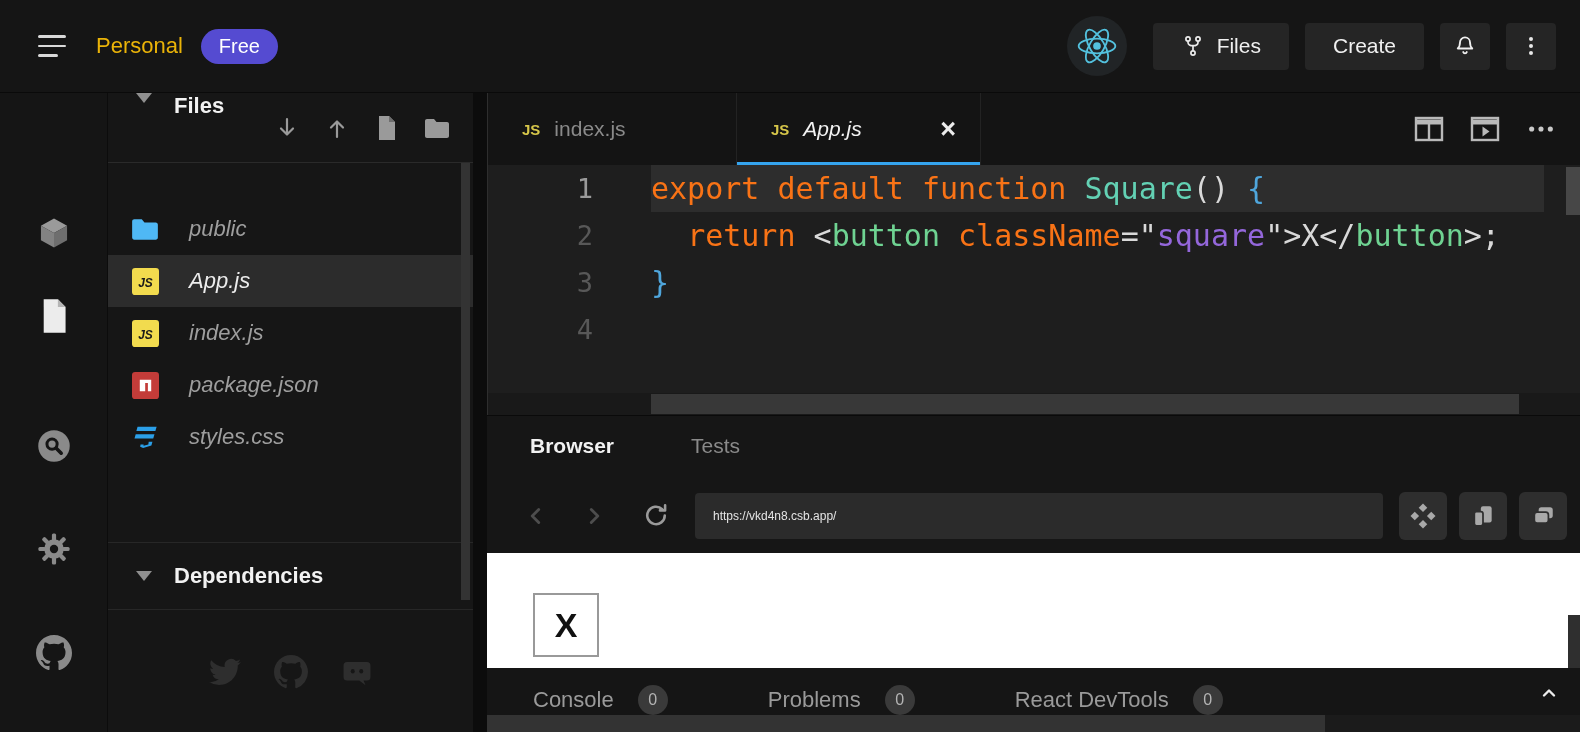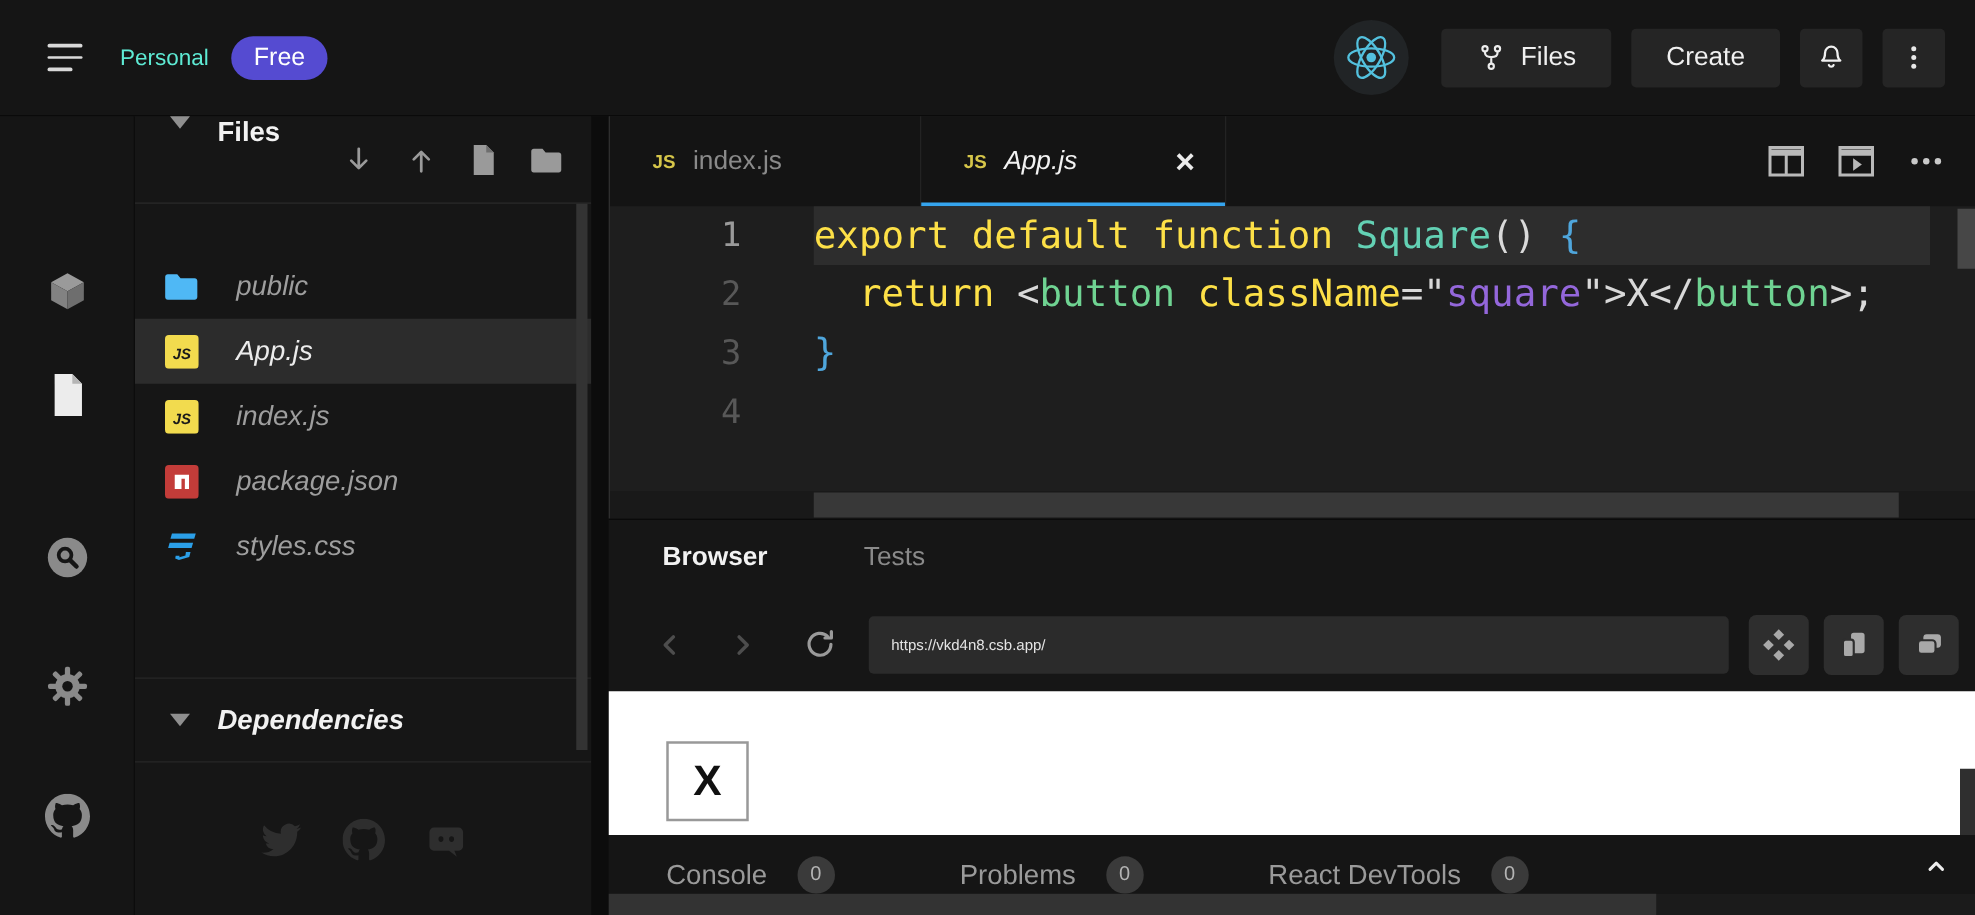--- a/index.html
+++ b/index.html
@@ -6,21 +6,21 @@
   html,body { background:#000; }
   .app{ position:relative; width:1580px; height:732px; background:#151515; overflow:hidden;
         font-family:"Liberation Sans",sans-serif; color:#fff; }
 
   
   .topbar{ position:absolute; left:0; top:0; width:1580px; height:93px; display:flex;
            align-items:center; padding:0 24px; background:#151515; border-bottom:1px solid #0a0a0a; }
   .hamburger{ width:30px; height:22px; display:flex; flex-direction:column; justify-content:space-between; cursor:pointer; margin-left:14px;}
   .hamburger span{ display:block; height:2.6px; background:#d9d9d9; border-radius:2px; }
   .hamburger span:nth-child(1){ width:28px; } .hamburger span:nth-child(2){ width:28px; } .hamburger span:nth-child(3){ width:20px; }
-  .workspace{ margin-left:28px; font-size:18px; color:#5eead4; }
+  .workspace{ margin-left:28px; font-size:22px; color:#eab308; }
   .plan-badge{ margin-left:18px; background:#554BD1; color:#fff; font-size:20px; padding:6px 18px; border-radius:20px; }
   .topbar-right{ margin-left:auto; display:flex; align-items:center; gap:16px; }
   .react-circle{ width:60px; height:60px; border-radius:50%; background:#212426; display:flex; align-items:center; justify-content:center; margin-right:10px; }
   .btn{ height:47px; border:none; border-radius:4px; font-family:inherit; font-size:21px; display:flex; align-items:center; justify-content:center; gap:12px; cursor:pointer; }
   .btn.dark{ background:#252525; color:#f0f0f0; padding:0 28px; }
   .btn.share{ background:#E4FB71; color:#121212; padding:0 24px; font-weight:500; }
   .btn.iconbtn{ width:50px; padding:0; background:#252525; }
 
   
   .rail{ position:absolute; left:0; top:93px; width:107px; bottom:0; background:#151515; }
@@ -31,21 +31,21 @@
   .files-header{ height:70px; display:flex; padding:0 22px 0 28px; border-bottom:1px solid #2a2a2a; }
   .tri-down{ width:0; height:0; border-left:8px solid transparent; border-right:8px solid transparent; border-top:10px solid #8f8f8f; margin-right:22px; }
   .panel-title{ font-size:22px; font-weight:600; color:#f2f2f2; }
   .header-icons{ margin-left:auto; display:flex; align-items:center; gap:22px; }
   .header-icons .hicon{ width:28px; height:28px; display:flex; align-items:center; justify-content:center; cursor:pointer; }
   .file-list{ padding-top:40px; }
   .file-row{ height:52px; display:flex; align-items:center; padding-left:22px; gap:29px; font-size:22px; color:#9e9e9e; cursor:pointer;font-style:italic; }
   .file-row.selected{ background:#2c2c2c; color:#ececec; }
   .file-icon{ width:30px; height:30px; display:flex; align-items:center; justify-content:center; }
   .files-scrollbar{ position:absolute; right:3px; top:70px; width:9px; height:437px; background:#333; }
-  .deps-header{ margin-top:79px; height:68px; display:flex; align-items:center; padding-left:28px; border-top:1px solid #272727; border-bottom:1px solid #272727;font-style:italic; }
+  .deps-header{ margin-top:79px; height:68px; display:flex; align-items:center; padding-left:28px; border-top:1px solid #272727; border-bottom:1px solid #272727; }
   .social-row{ display:flex; justify-content:center; gap:32px; margin-top:45px; }
   .social-row .sicon{ width:34px; height:34px; display:flex; align-items:center; justify-content:center; cursor:pointer; }
 
   .resizer{ position:absolute; left:473px; top:93px; width:14px; bottom:0; background:#0c0c0c; cursor:col-resize; }
 
   
   .editor{ position:absolute; left:487px; top:93px; width:1093px; height:322px; background:#1e1e1e; border-left:1px solid #2e2e2e; }
   .tabbar{ height:72px; background:#141414; display:flex; }
   .tab{ display:flex; align-items:center; gap:14px; padding:0 24px 0 34px; width:249px; border-right:1px solid #232323; font-size:21px; color:#8a8a8a; position:relative; cursor:pointer; }
   .tab .js-glyph{ font-size:15px; font-weight:700; color:#D6C64A; }
@@ -54,21 +54,21 @@
   .tab.active::after{ content:""; position:absolute; left:0; right:0; bottom:0; height:3px; background:#35A4EE; }
   .tab-close{ margin-left:auto; font-size:27px; font-weight:700; color:#ececec; line-height:1; cursor:pointer; }
   .tab-actions{ margin-left:auto; display:flex; align-items:center; gap:26px; padding-right:24px; }
   .tab-actions .ticon{ width:30px; height:30px; display:flex; align-items:center; justify-content:center; cursor:pointer; }
   .code{ position:absolute; left:0; top:72px; width:100%; height:228px; font-family:"DejaVu Sans Mono",monospace; font-size:30px; line-height:47px; }
   .code-line{ display:flex; height:47px; padding-right:36px; }
   .gutter{ width:105px; text-align:right; color:#585858; font-size:27px; }
   .code-line.active .gutter{ color:#9a9a9a; }
   .code-content{ flex:1; margin-left:58px; white-space:pre; }
   .code-line.active .code-content{ background:#2d2d2d; }
-  .tok-kw{ color:#fde047; } .tok-fn{ color:#63D1B4; } .tok-tag{ color:#6FD392; }
+  .tok-kw{ color:#f97316; } .tok-fn{ color:#63D1B4; } .tok-tag{ color:#6FD392; }
   .tok-pl{ color:#D9D9D9; } .tok-br{ color:#4FA6DC; } .tok-str{ color:#9467DB; }
   .editor-hscroll{ position:absolute; left:0; bottom:0; width:100%; height:22px; background:#191919; }
   .editor-hscroll .thumb{ position:absolute; left:163px; top:1px; width:868px; height:20px; background:#383838; }
   .editor-vscroll{ position:absolute; right:0; top:74px; width:14px; height:48px; background:#474747; }
 
   
   .browser-panel{ position:absolute; left:487px; top:415px; width:1093px; height:138px; background:#161616; border-top:1px solid #0a0a0a; }
   .browser-tabs{ height:60px; display:flex; align-items:center; gap:77px; padding-left:43px; font-size:21px; }
   .btab{ cursor:pointer; color:#8a8a8a; } .btab.active{ color:#f2f2f2; font-weight:600; }
   .browser-nav{ display:flex; align-items:center; margin-top:16px; padding-left:30px; }

